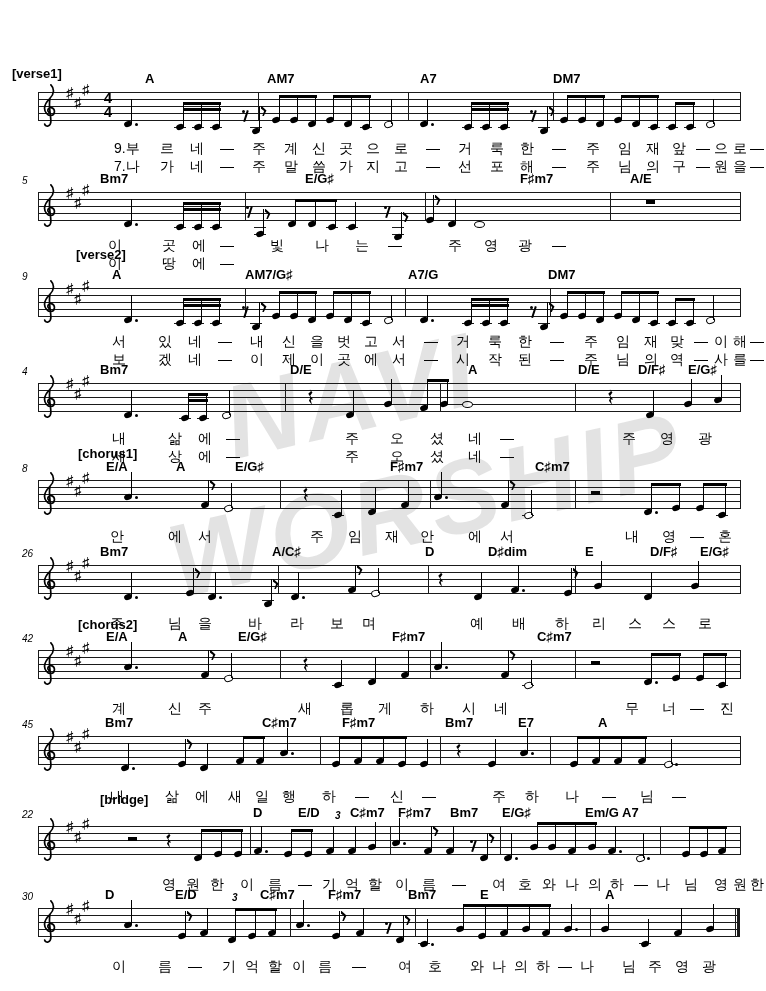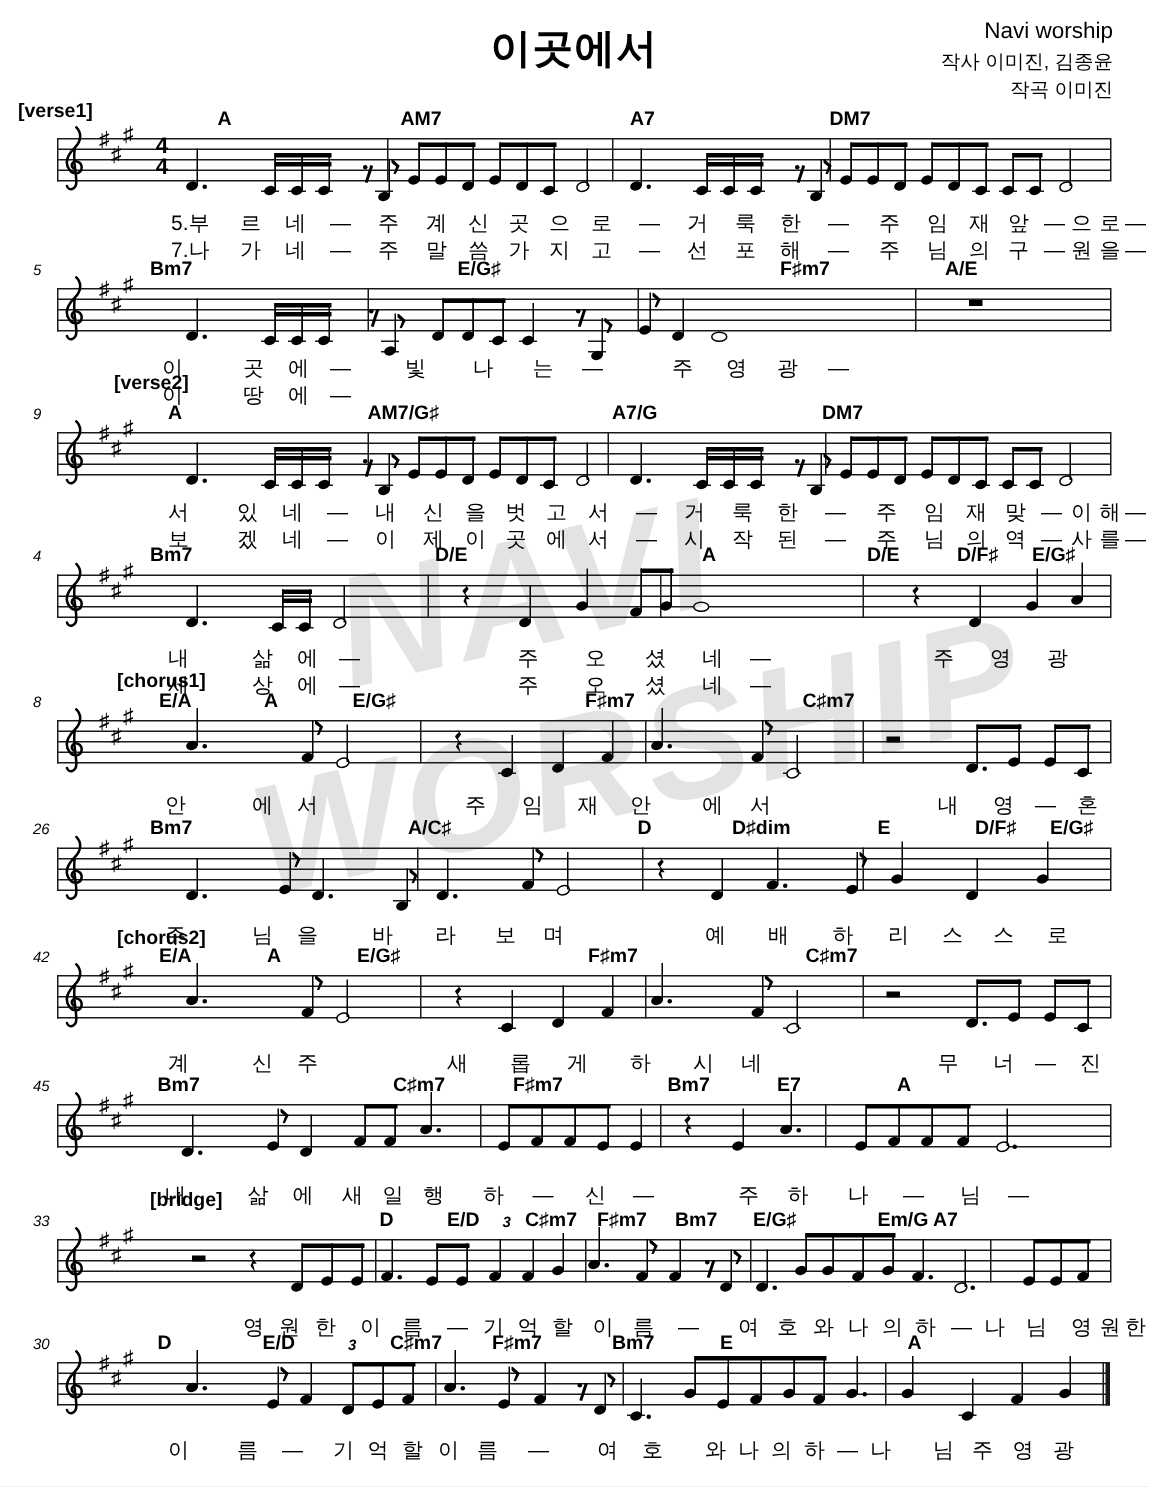--- a/index.html
+++ b/index.html
@@ -38,26 +38,20 @@
   .r8dot{position:absolute;width:3.4px;height:3.4px;border-radius:50%;background:#000;}
   .r8line{position:absolute;width:1.6px;height:12px;background:#000;transform:rotate(18deg);}
   .rrect{position:absolute;width:9px;height:4px;background:#000;}
   .lyr{position:absolute;font-size:14px;white-space:nowrap;}
   .clef{position:absolute;left:40px;top:-8px;}
 </style>
 </head>
 <body>
 
 <div class="page">
-  <div class="title">이곳에서</div>
-  <div class="credits">
-    <div class="credit-artist">Navi worship</div>
-    <div class="credit-line">작사 이미진, 김종윤</div>
-    <div class="credit-line">작곡 이미진</div>
-  </div>
 
   <div class="watermark">
     <div class="wm1">NAVI</div>
     <div class="wm2">WORSHIP</div>
   </div>
 
   <div id="score">
       <div class="section-label" style="left: 12px; top: 66px;">[verse1]</div>
       <div class="section-label" style="left: 76px; top: 247px;">[verse2]</div>
       <div class="section-label" style="left: 78px; top: 446px;">[chorus1]</div>
@@ -178,21 +172,21 @@
         <div class="stem" style="left: 567px; top: 3px; height: 25px;"></div>
         <div class="stem" style="left: 585px; top: 3px; height: 25px;"></div>
         <div class="stem" style="left: 603px; top: 3px; height: 29px;"></div>
         <div class="beam" style="left: 621px; top: 3px; width: 37.5px;"></div>
         <div class="stem" style="left: 621px; top: 3px; height: 25px;"></div>
         <div class="stem" style="left: 639px; top: 3px; height: 29px;"></div>
         <div class="stem" style="left: 657px; top: 3px; height: 32px;"></div>
         <div class="beam" style="left: 675px; top: 10px; width: 19.5px;"></div>
         <div class="stem" style="left: 675px; top: 10px; height: 25px;"></div>
         <div class="stem" style="left: 693px; top: 10px; height: 25px;"></div>
-        <div class="lyr" style="left: 114px; top: 48px;">5.부</div>
+        <div class="lyr" style="left: 114px; top: 48px;">9.부</div>
         <div class="lyr" style="left: 160px; top: 48px;">르</div>
         <div class="lyr" style="left: 190px; top: 48px;">네</div>
         <div class="lyr" style="left: 220px; top: 48px;">—</div>
         <div class="lyr" style="left: 252px; top: 48px;">주</div>
         <div class="lyr" style="left: 284px; top: 48px;">계</div>
         <div class="lyr" style="left: 312px; top: 48px;">신</div>
         <div class="lyr" style="left: 339px; top: 48px;">곳</div>
         <div class="lyr" style="left: 366px; top: 48px;">으</div>
         <div class="lyr" style="left: 394px; top: 48px;">로</div>
         <div class="lyr" style="left: 426px; top: 48px;">—</div>
@@ -912,21 +906,21 @@
         <div class="bar" style="left: 390px;"></div>
         <div class="bar" style="left: 500px;"></div>
         <div class="bar" style="left: 660px;"></div>
         <div class="bar" style="left: 740px;"></div>
         <div class="clef"><svg width="20" height="48" viewBox="0 0 20 54">
             <path d="M11 1 C15 5 15 11 10 16 C4 22 2 28 6 33 C9 37 15 36 15 31 C15 27 10 25 8 28 C7 30 8 32 10 32 M10 16 C8 26 11 34 11 42 C11 48 5 49 4 45" fill="none" stroke="#000" stroke-width="1.9" stroke-linecap="round"></path>
           </svg></div>
         <div class="sharp" style="left: 66px; top: -8px;">♯</div>
         <div class="sharp" style="left: 74px; top: 2px;">♯</div>
         <div class="sharp" style="left: 82px; top: -11px;">♯</div>
-        <div class="mnum">33</div>
+        <div class="mnum">22</div>
         <div class="chord" style="left: 253px;">D</div>
         <div class="chord" style="left: 298px;">E/D</div>
         <div class="chord" style="left: 350px;">C♯m7</div>
         <div class="chord" style="left: 398px;">F♯m7</div>
         <div class="chord" style="left: 450px;">Bm7</div>
         <div class="chord" style="left: 502px;">E/G♯</div>
         <div class="chord" style="left: 585px;">Em/G</div>
         <div class="chord" style="left: 622px;">A7</div>
         <div class="trip" style="left: 335px;">3</div>
         <div class="rrect" style="left: 128px; top: 10.5px;"></div>

